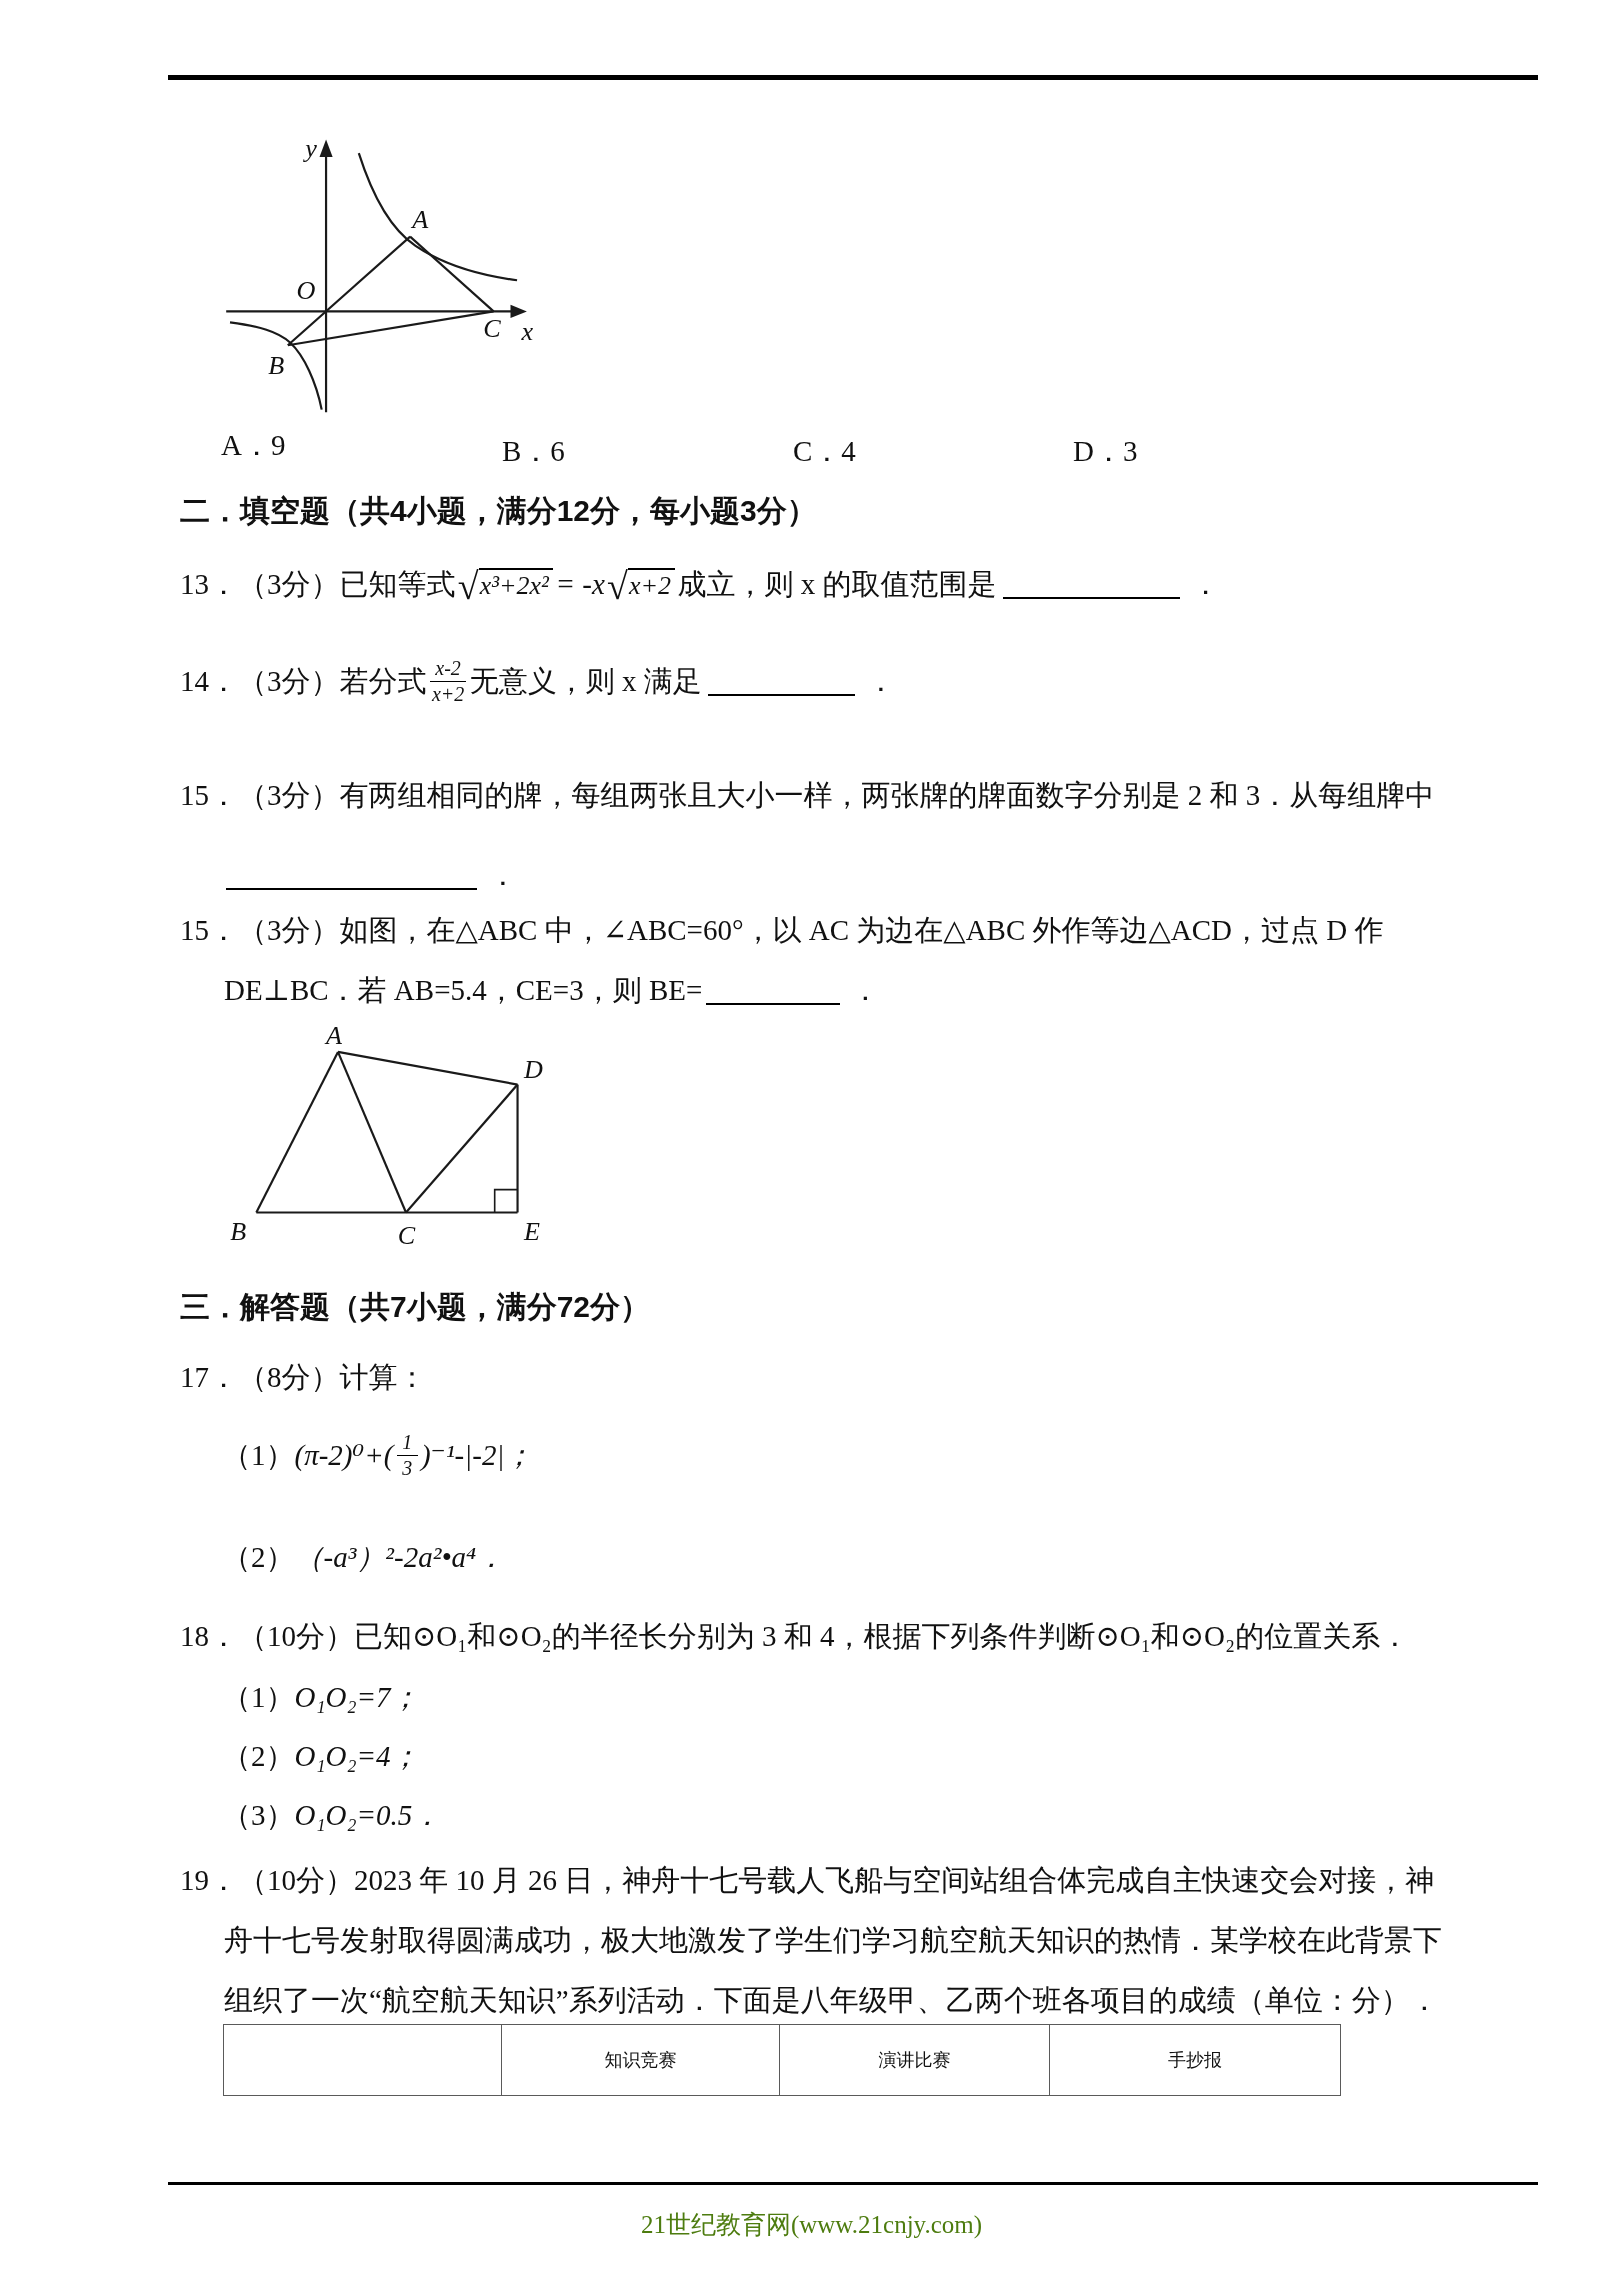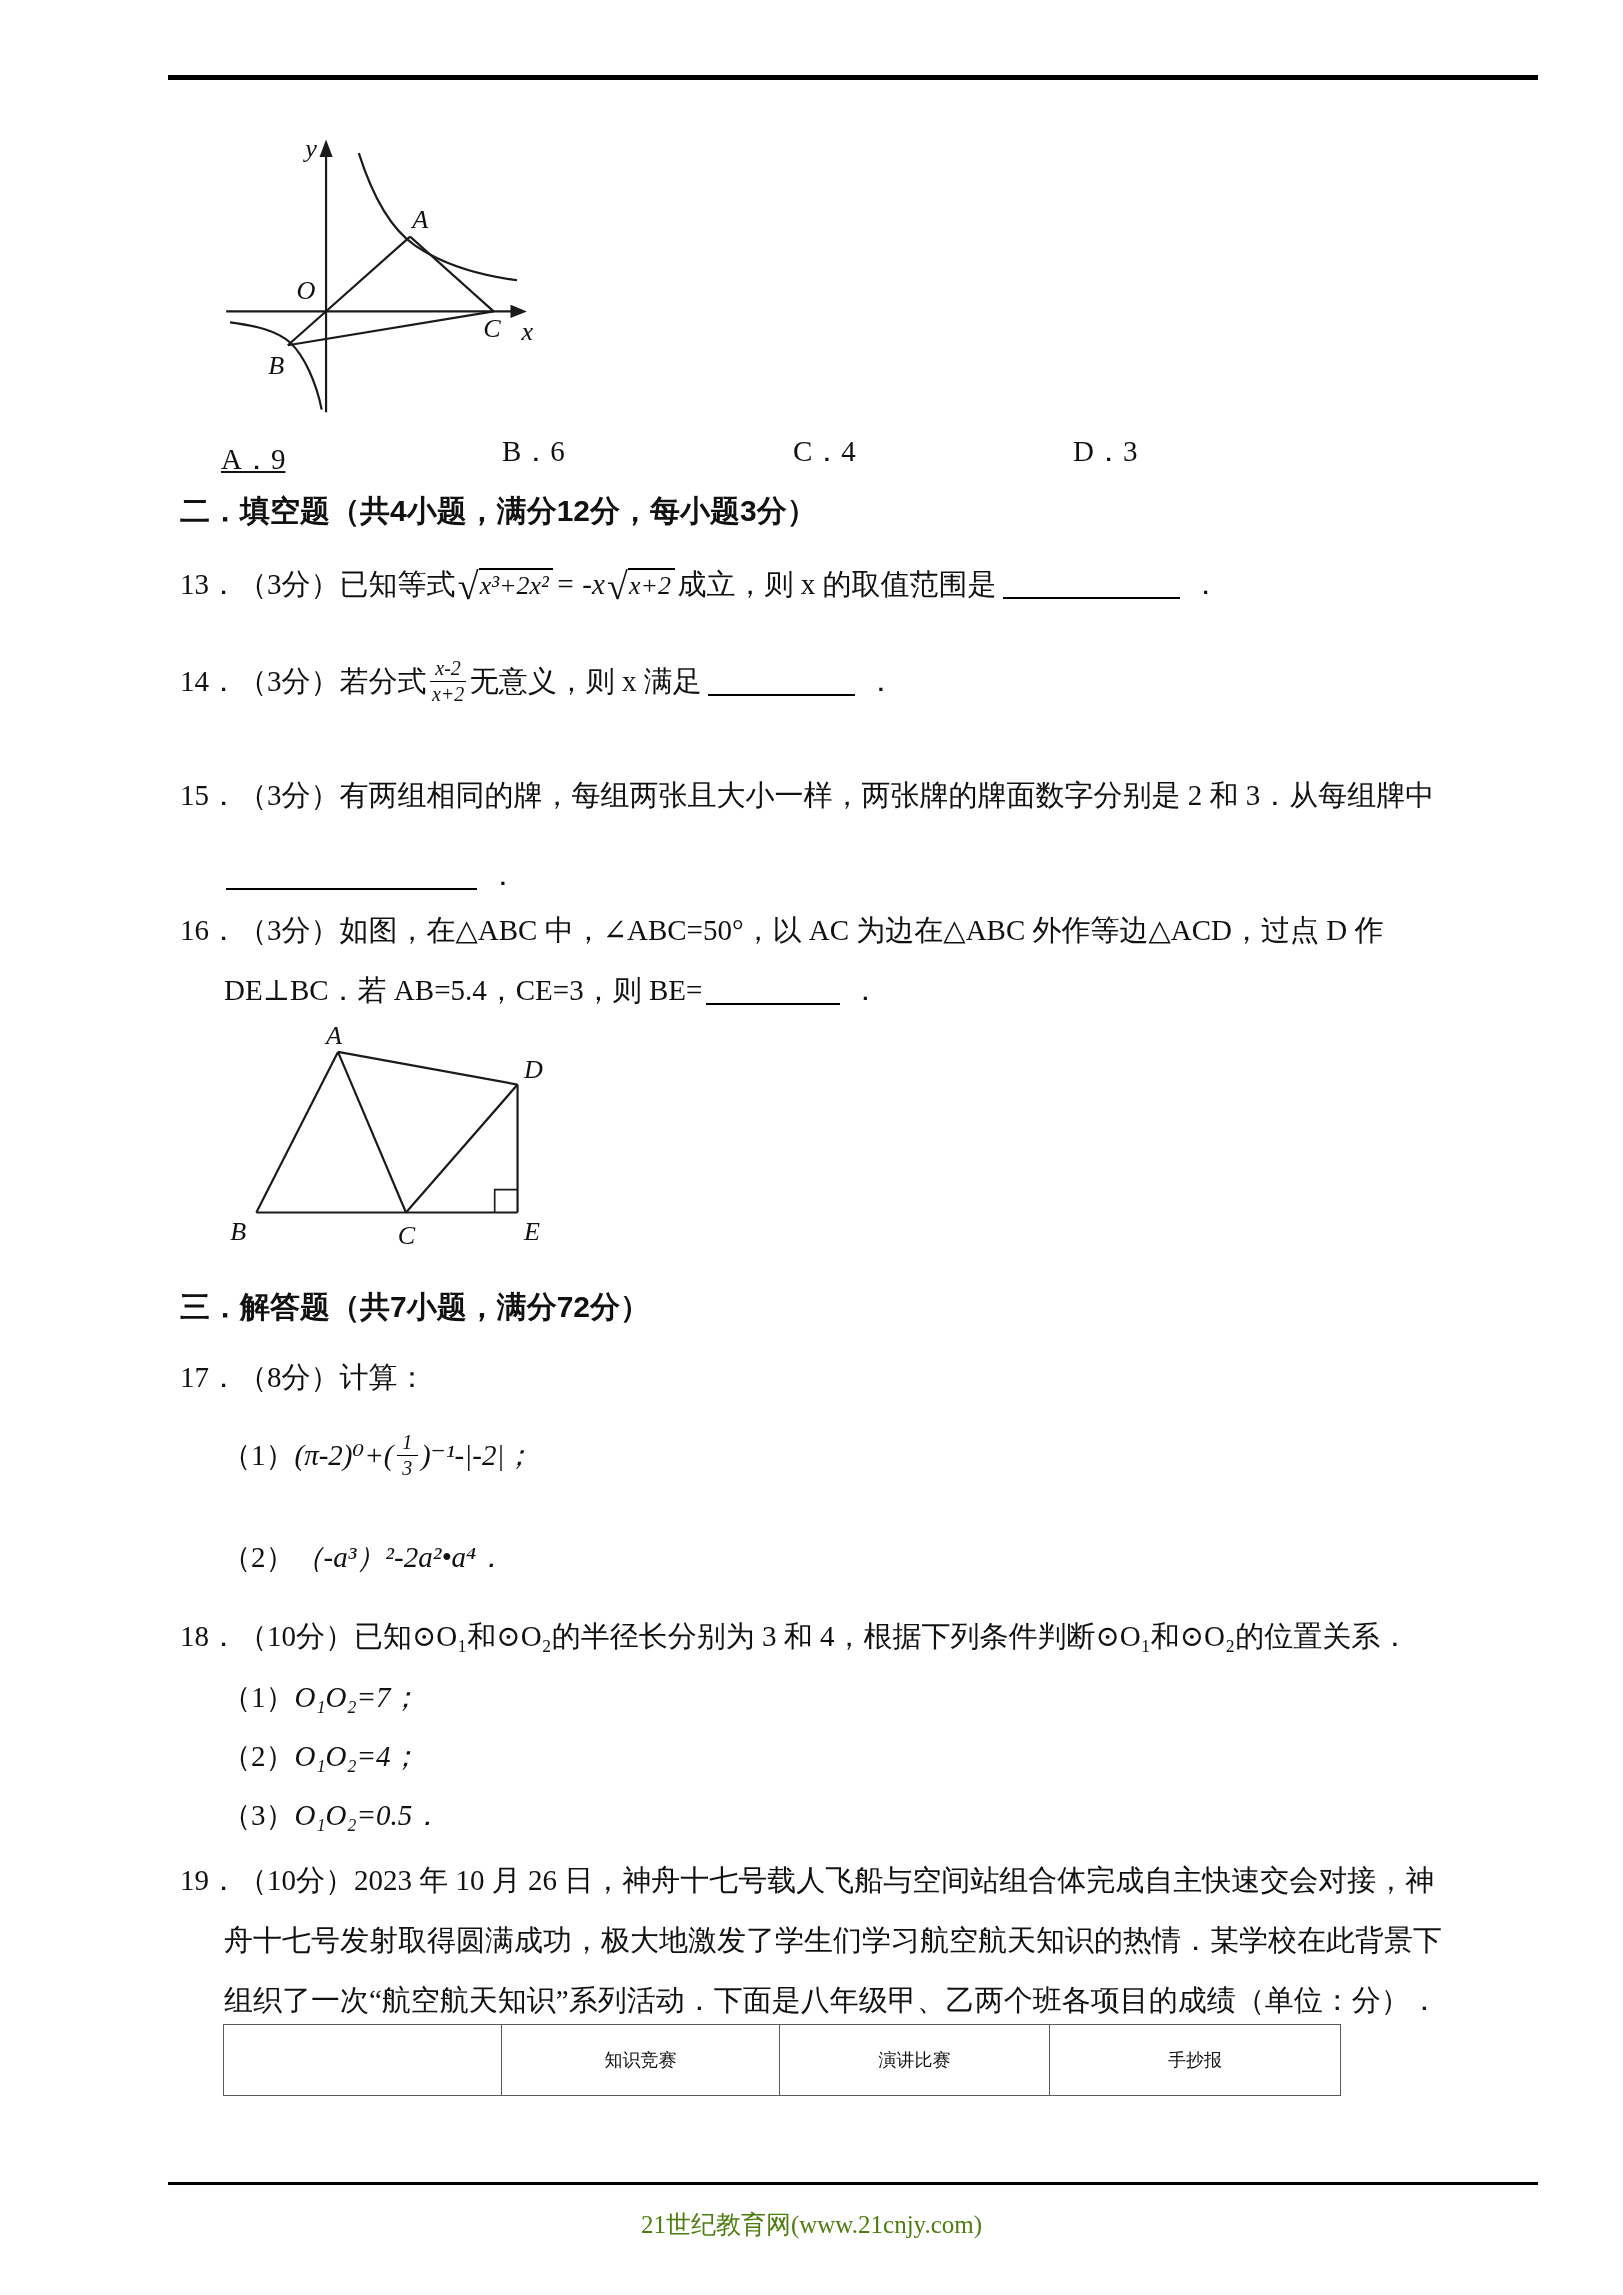--- a/index.html
+++ b/index.html
@@ -51,21 +51,21 @@
   <g fill="#111" font-size="48">
     <text x="160" y="42">y</text>
     <text x="556" y="378">x</text>
     <text x="144" y="302">O</text>
     <text x="356" y="172">A</text>
     <text x="92" y="440">B</text>
     <text x="486" y="372">C</text>
   </g>
 </svg>
 
-<div class="abs txt" style="left:221px;top:441px;text-decoration:underline;">A．9</div>
+<div class="abs txt" style="left:221px;top:427px;">A．9</div>
 <div class="abs txt" style="left:502px;top:433px;">B．6</div>
 <div class="abs txt" style="left:793px;top:433px;">C．4</div>
 <div class="abs txt" style="left:1073px;top:433px;">D．3</div>
 
 <div class="abs head" style="left:180px;top:491px;">二．填空题（共4小题，满分12分，每小题3分）</div>
 
 <div class="abs row txt" style="left:180px;top:566px;">
   <span>13．（3分）已知等式</span>
   <span class="sqrt">
       <span class="sqrt-sym">√</span>
@@ -91,21 +91,21 @@
   <span class="blank" style="width:147px;"></span>
   <span>．</span>
 </div>
 
 <div class="abs txt" style="left:180px;top:777px;">15．（3分）有两组相同的牌，每组两张且大小一样，两张牌的牌面数字分别是 2 和 3．从每组牌中</div>
 <div class="abs row txt" style="left:224px;top:857px;">
   <span class="blank" style="width:251px;margin-left:2.2px;"></span>
   <span>．</span>
 </div>
 
-<div class="abs txt" style="left:180px;top:912px;">16．（3分）如图，在△ABC 中，∠ABC=50°，以 AC 为边在△ABC 外作等边△ACD，过点 D 作</div>
+<div class="abs txt" style="left:180px;top:912px;">15．（3分）如图，在△ABC 中，∠ABC=60°，以 AC 为边在△ABC 外作等边△ACD，过点 D 作</div>
 <div class="abs row txt" style="left:224px;top:972px;">
   <span>DE⊥BC．若 AB=5.4，CE=3，则 BE=</span>
   <span class="blank" style="width:134px;margin-left:3.3px;"></span>
   <span>．</span>
 </div>
 
 <svg class="abs" style="left:207px;top:1022px;" width="349" height="234" viewBox="0 0 640 430">
   <g stroke="#1a1a1a" stroke-width="4" fill="none">
     <line x1="90" y1="350" x2="570" y2="350"></line>
     <line x1="90" y1="350" x2="240" y2="55"></line>

